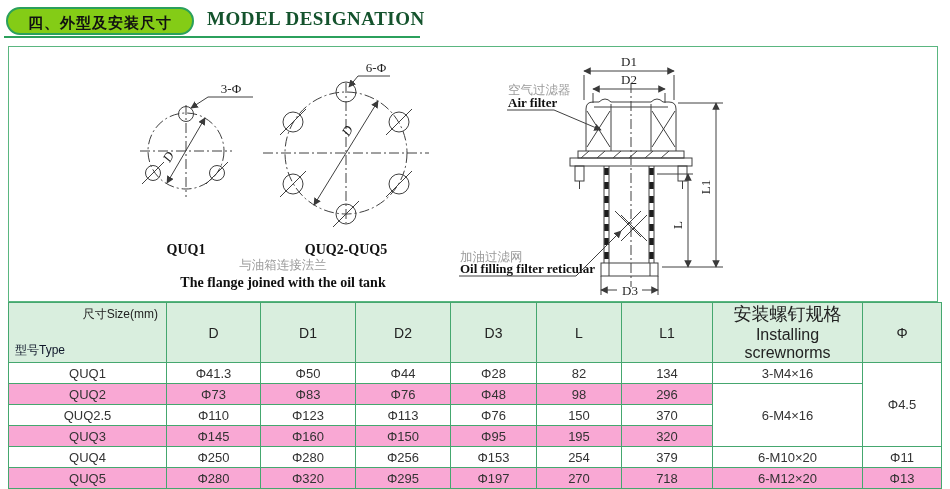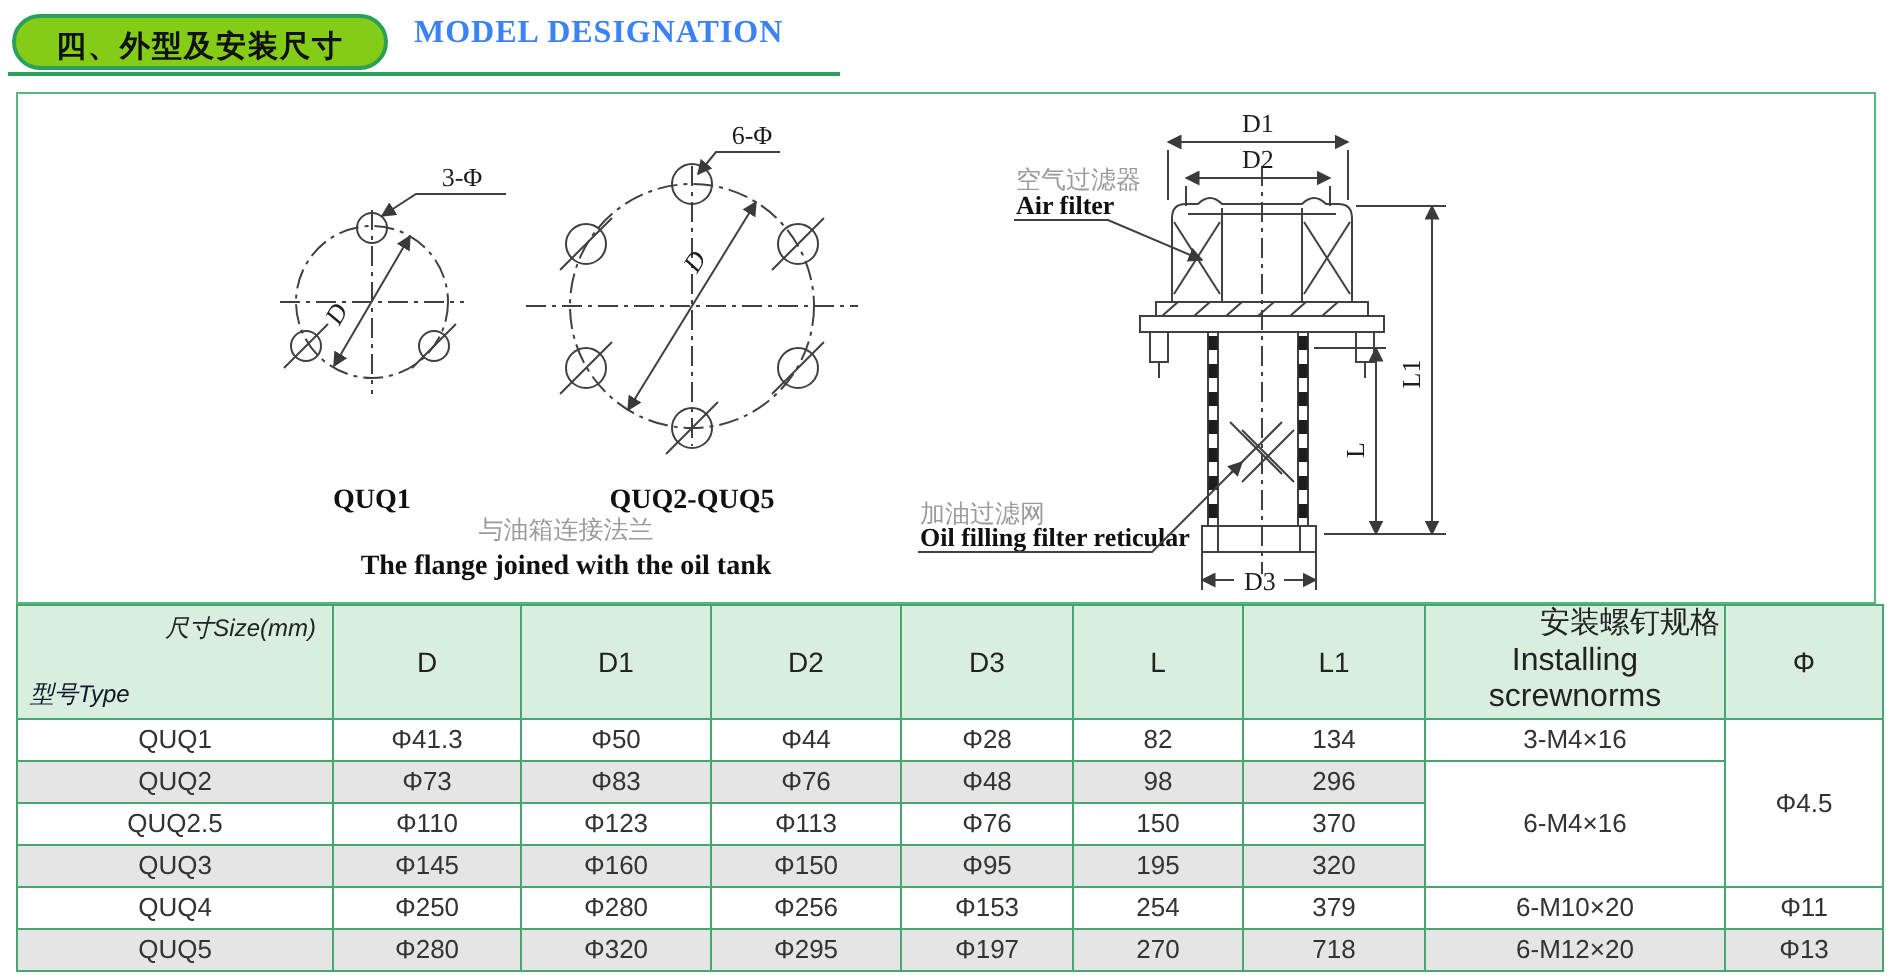--- a/index.html
+++ b/index.html
@@ -11,21 +11,21 @@
   
   .header-pill {
     position:absolute; left:6px; top:7px; width:188px; height:28px;
     border:2px solid #2ba05c; border-radius:15px; background:#84cc16;
     display:flex; align-items:flex-end; justify-content:center;
     font-size:15px; font-weight:bold; color:#111; letter-spacing:1px;
   }
   .header-title {
     position:absolute; left:207px; top:8px;
     font-family:"Liberation Serif","DejaVu Serif",serif;
-    font-size:16px; font-weight:bold; color:#3b82f6; letter-spacing:0.5px;
+    font-size:19px; font-weight:bold; color:#14532d; letter-spacing:0.5px;
   }
   .header-underline {
     position:absolute; left:4px; top:36px; width:416px; height:2px; background:#2ba05c;
   }
   
   .drawing-box {
     position:absolute; left:8px; top:46px; width:930px; height:256px;
     border:1px solid #5ab680; background:#fff;
   }
   .drawing-box svg { display:block; }
@@ -38,37 +38,36 @@
   svg text.cn   { font-family:"DejaVu Sans",sans-serif; font-size:12.5px; fill:#9b9b9b; }
   svg text.en   { font-family:"Liberation Serif","DejaVu Serif",serif; font-size:13px; font-weight:bold; fill:#101010; }
   
   table.dim {
     position:absolute; left:8px; top:302px; width:933px;
     border-collapse:collapse; table-layout:fixed;
     font-size:13px; color:#333; text-align:center;
   }
   table.dim td { border:1px solid #45a76f; padding:0 2px; height:21px; }
   tr.hdr td { height:42px; background:#d9eede; color:#222; font-size:14px; }
-  tr.row-green td { background:#e5e5e5; }
+  tr.row-green td { background:#f9a8d4; }
   tr.row-white td { background:#ffffff; }
   td.merged { background:#ffffff !important; }
   td.corner {
     position:relative; padding:0;
     background:
       linear-gradient(to bottom right,
         rgba(0,0,0,0) calc(50% - 0.7px),
         #45a76f calc(50% - 0.7px),
         #45a76f calc(50% + 0.7px),
         rgba(0,0,0,0) calc(50% + 0.7px)),
       #d9eede;
-    font-style: italic;
   }
   .corner-top    { position:absolute; top:3px; right:8px; font-size:12px; color:#222; }
   .corner-bottom { position:absolute; bottom:3px; left:6px; font-size:12px; color:#0f172a; }
-  td.screwhdr div.cnl { font-size:15px; line-height:1.25;text-align:right; }
+  td.screwhdr div.cnl { font-size:18px; line-height:1.25; }
   td.screwhdr div.enl { font-size:16px; line-height:1.15; }
 </style>
 </head>
 <body>
 
 <div class="page">
 
   <div class="header-pill">
     <span>四、外型及安装尺寸</span>
   </div>

